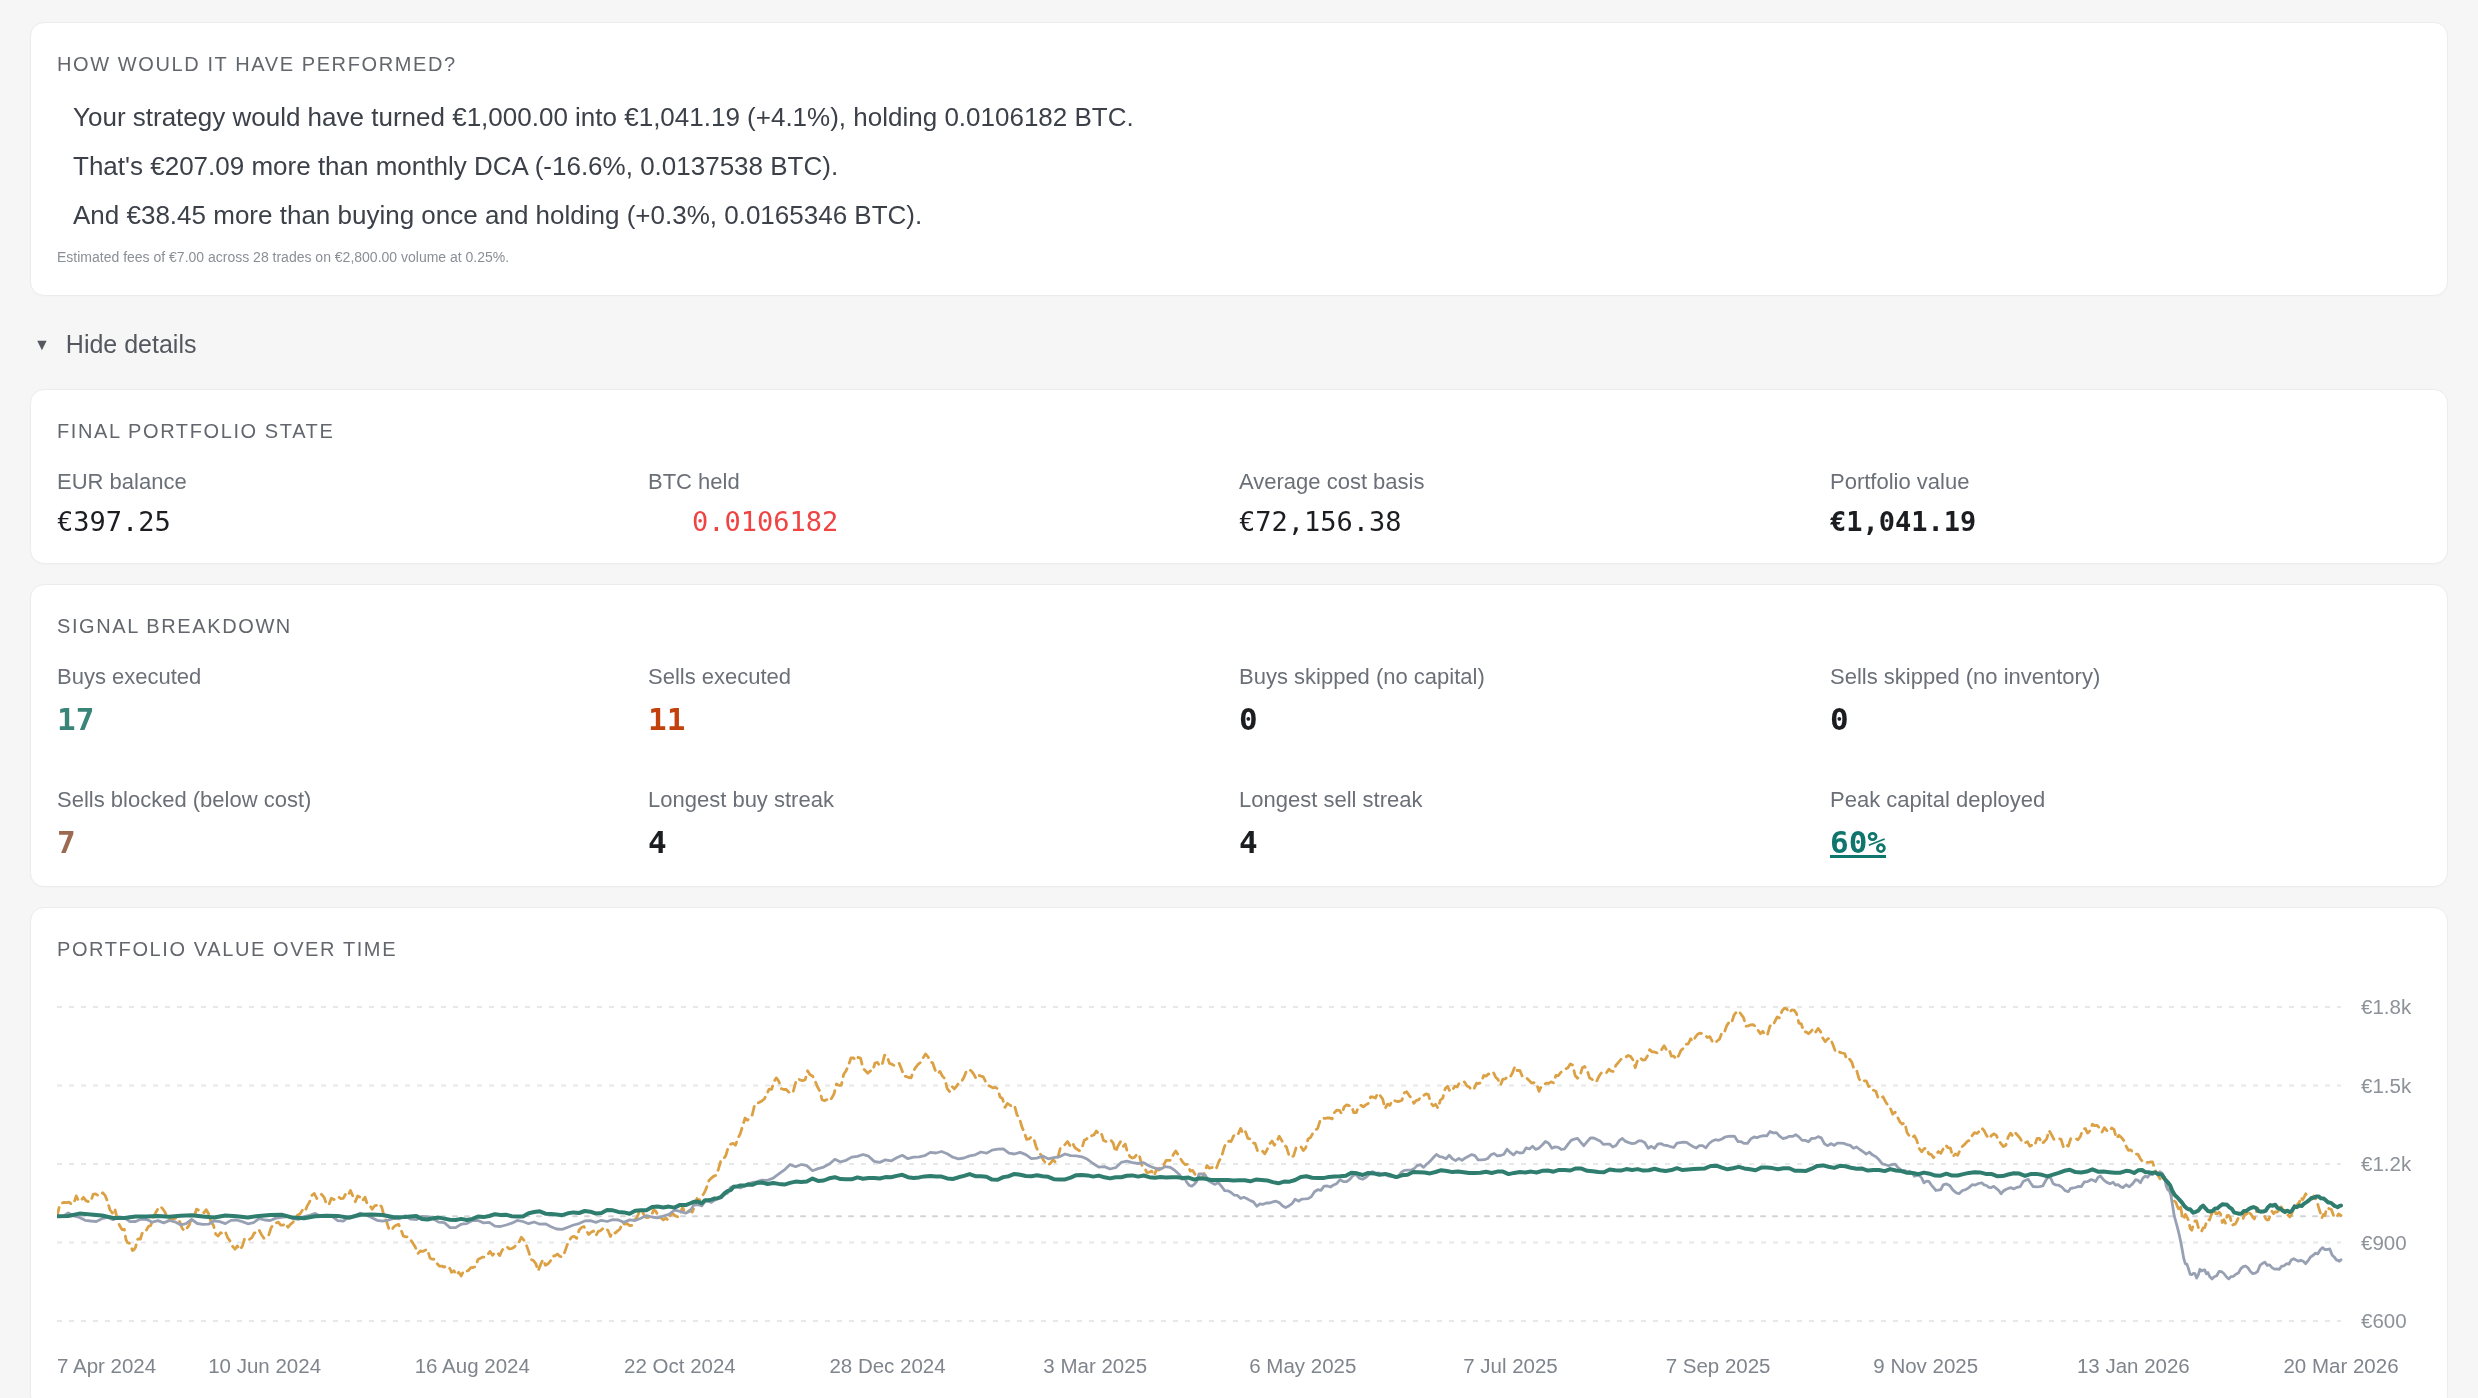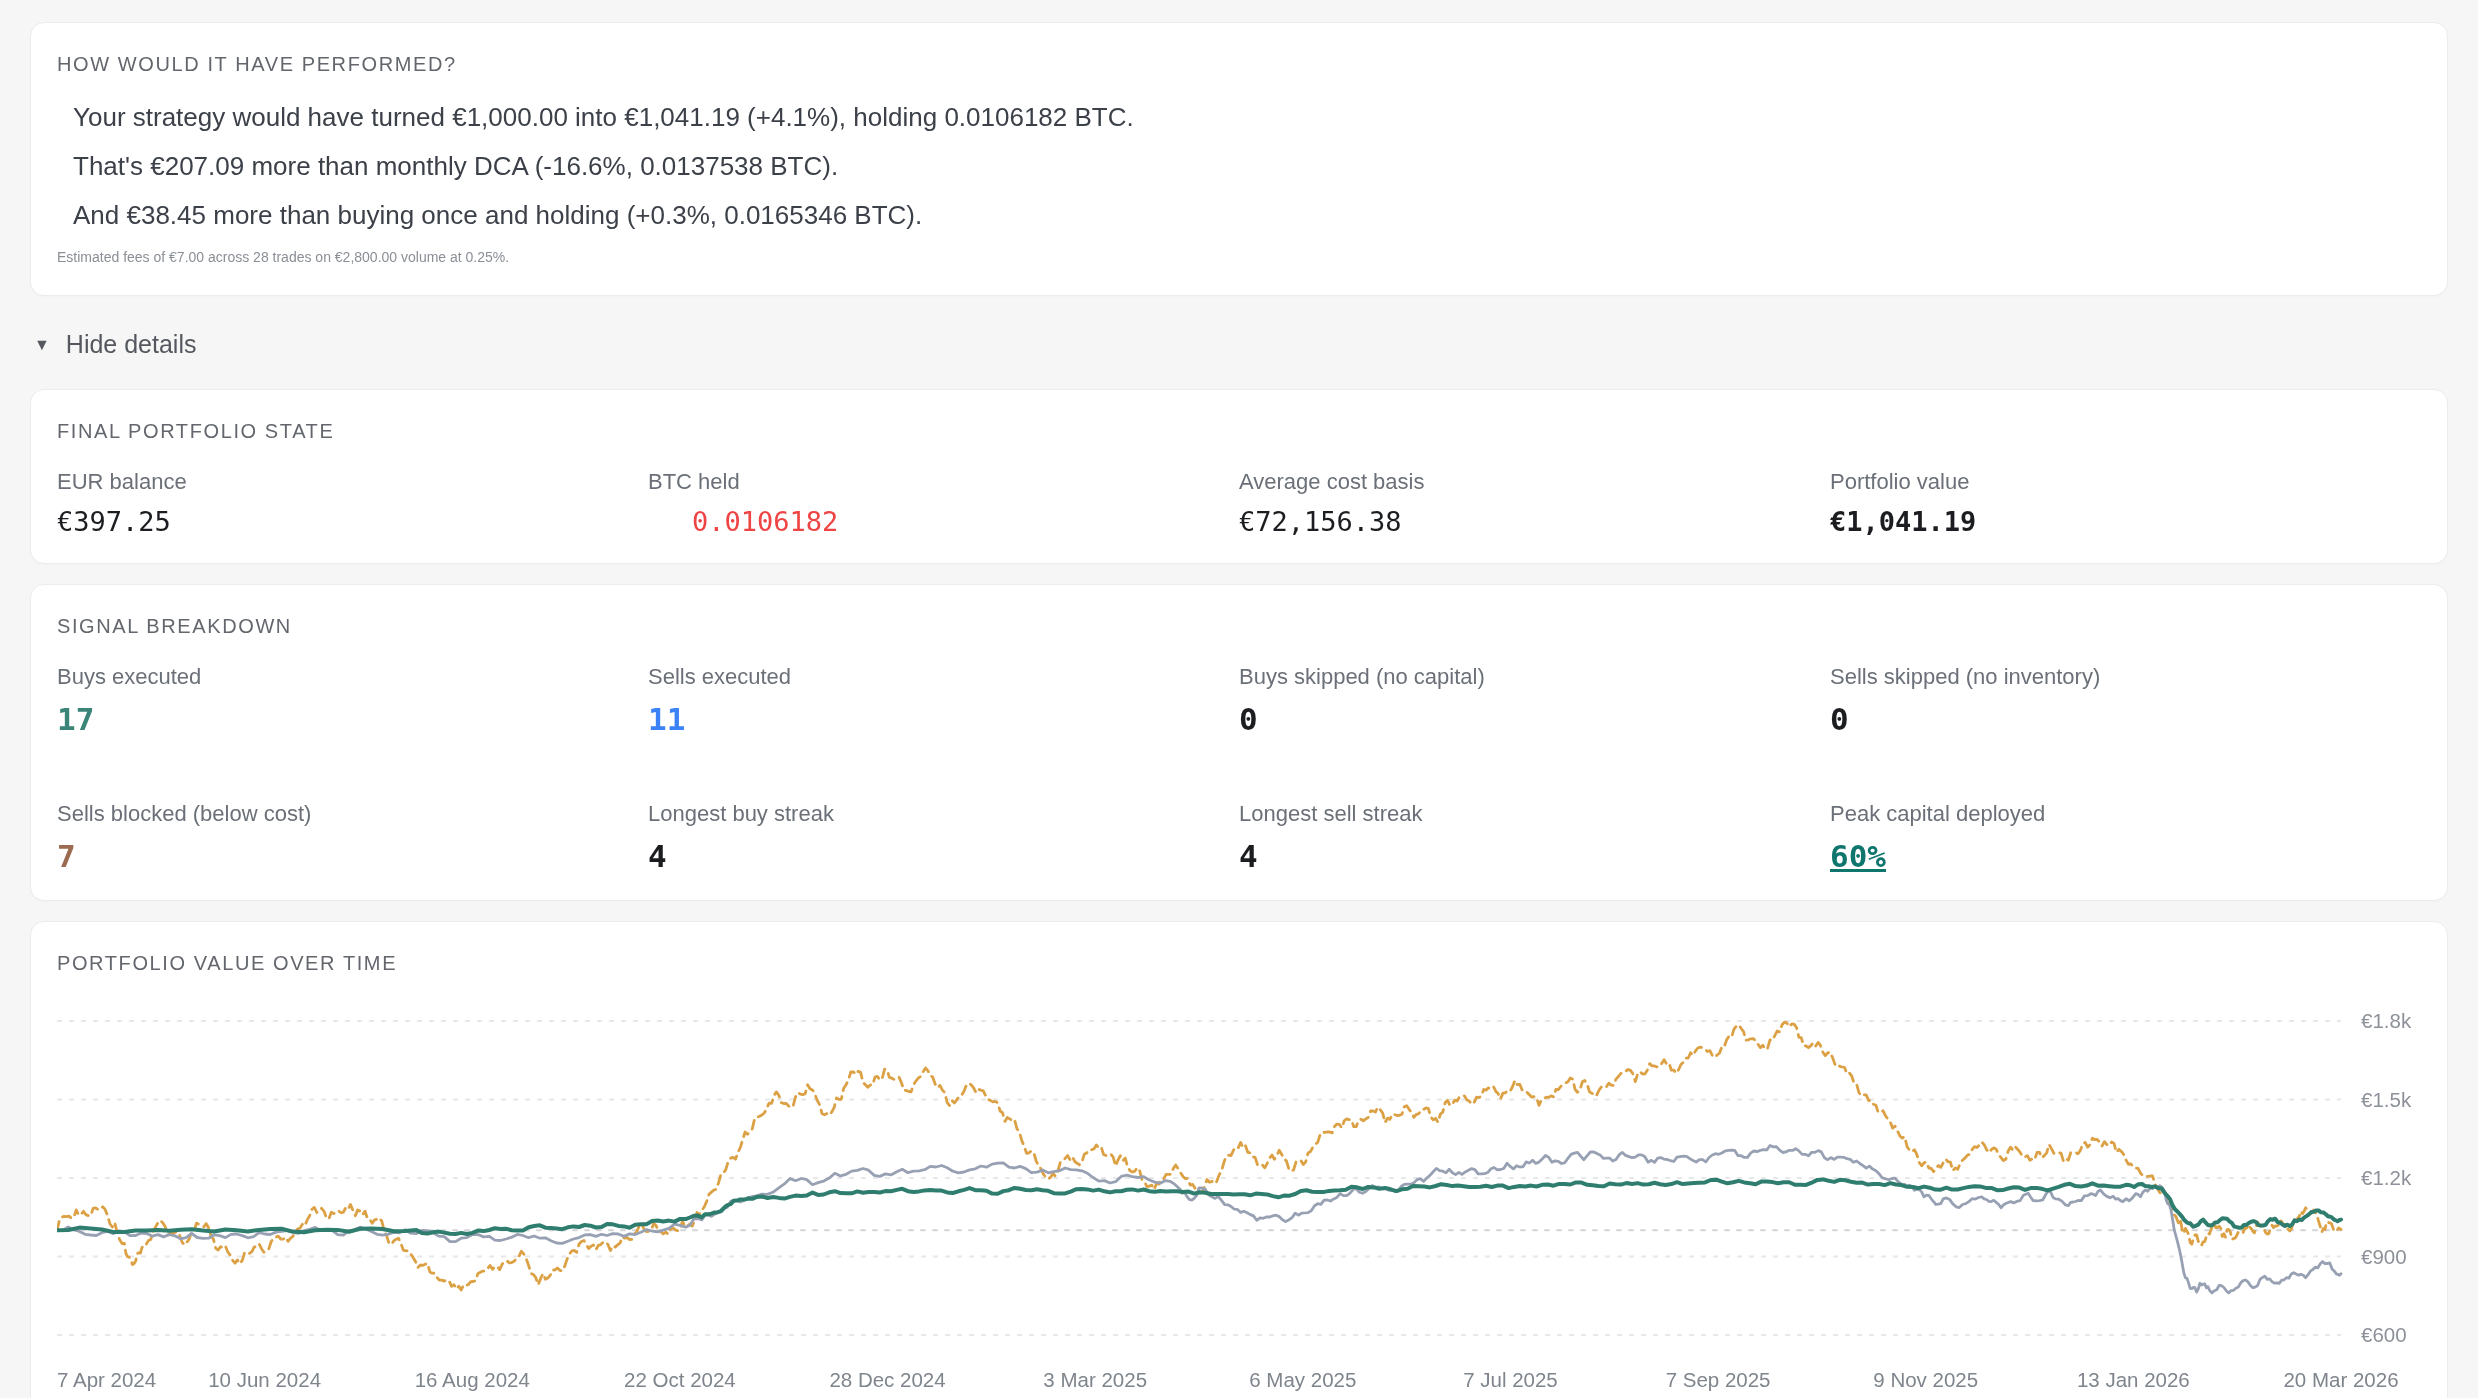--- a/index.html
+++ b/index.html
@@ -29,21 +29,21 @@
   .sum-line{font-size:26px;color:#3c4149;margin:0 0 18px 16px;}
   .fee-note{font-size:14px;color:#8a8f96;margin:6px 0 4px 0;}
   
   .toggle-row{
     margin:34px 4px 30px 4px;
     font-size:25px;color:#54585e;
     display:flex;align-items:center;cursor:pointer;width:fit-content;
   }
   .toggle-row .tri{font-size:16px;margin-right:16px;color:#55595f;}
   
-  .stats-grid{display:grid;grid-template-columns:repeat(4,1fr);row-gap:64px;}
+  .stats-grid{display:grid;grid-template-columns:repeat(4,1fr);row-gap:50px;}
   .stat-label{font-size:22px;color:#6b7078;margin-bottom:11px;}
   .stat-value{
     font-family:"DejaVu Sans Mono","Liberation Mono",monospace;
     font-size:27px;color:#1b1d20;
   }
   .signal .stat-value{font-size:31px;font-weight:bold;}
   
   .chart-svg{display:block;width:2366px;height:396px;margin-top:12px;}
 </style>
 </head>
@@ -88,21 +88,21 @@
 
   <div class="card signal">
     <div class="sec-title">SIGNAL BREAKDOWN</div>
     <div class="stats-grid" id="signal-stats">
         <div>
           <div class="stat-label">Buys executed</div>
           <div class="stat-value" style="color: rgb(58, 133, 119);">17</div>
         </div>
         <div>
           <div class="stat-label">Sells executed</div>
-          <div class="stat-value" style="color: #3b82f6;">11</div>
+          <div class="stat-value" style="color: #c2410c;">11</div>
         </div>
         <div>
           <div class="stat-label">Buys skipped (no capital)</div>
           <div class="stat-value" style="color: rgb(27, 29, 32);">0</div>
         </div>
         <div>
           <div class="stat-label">Sells skipped (no inventory)</div>
           <div class="stat-value" style="color: rgb(27, 29, 32);">0</div>
         </div>
         <div>

